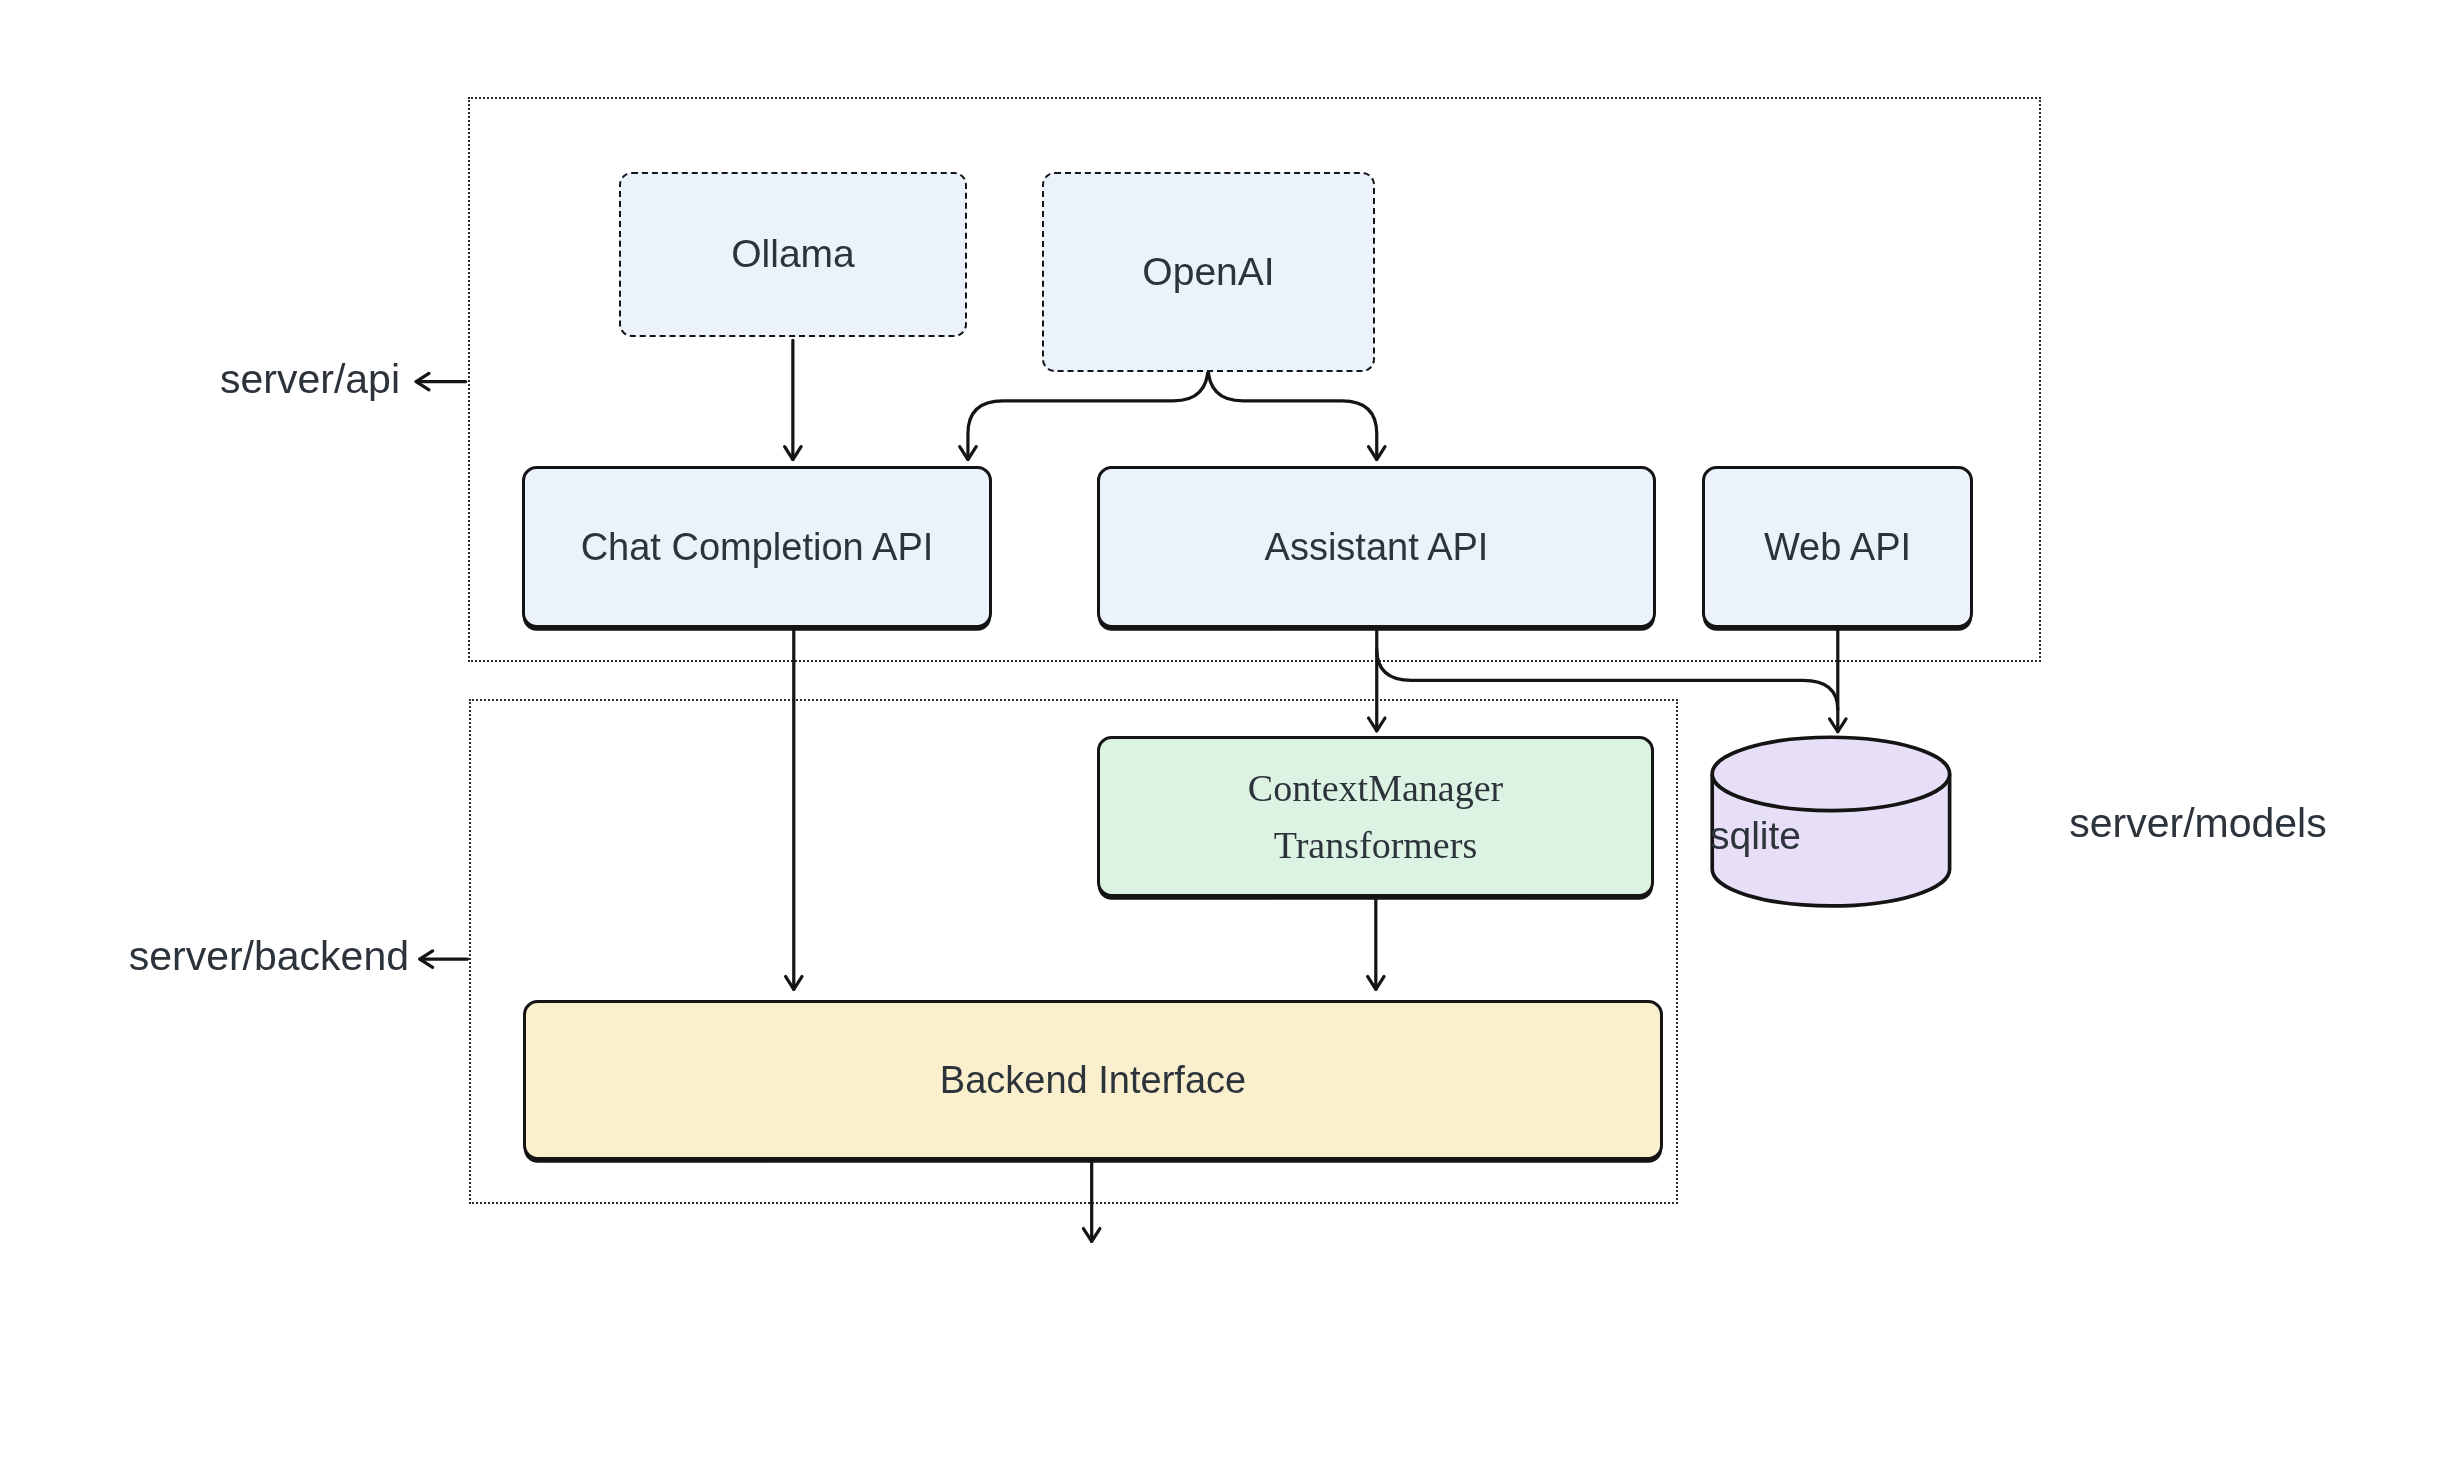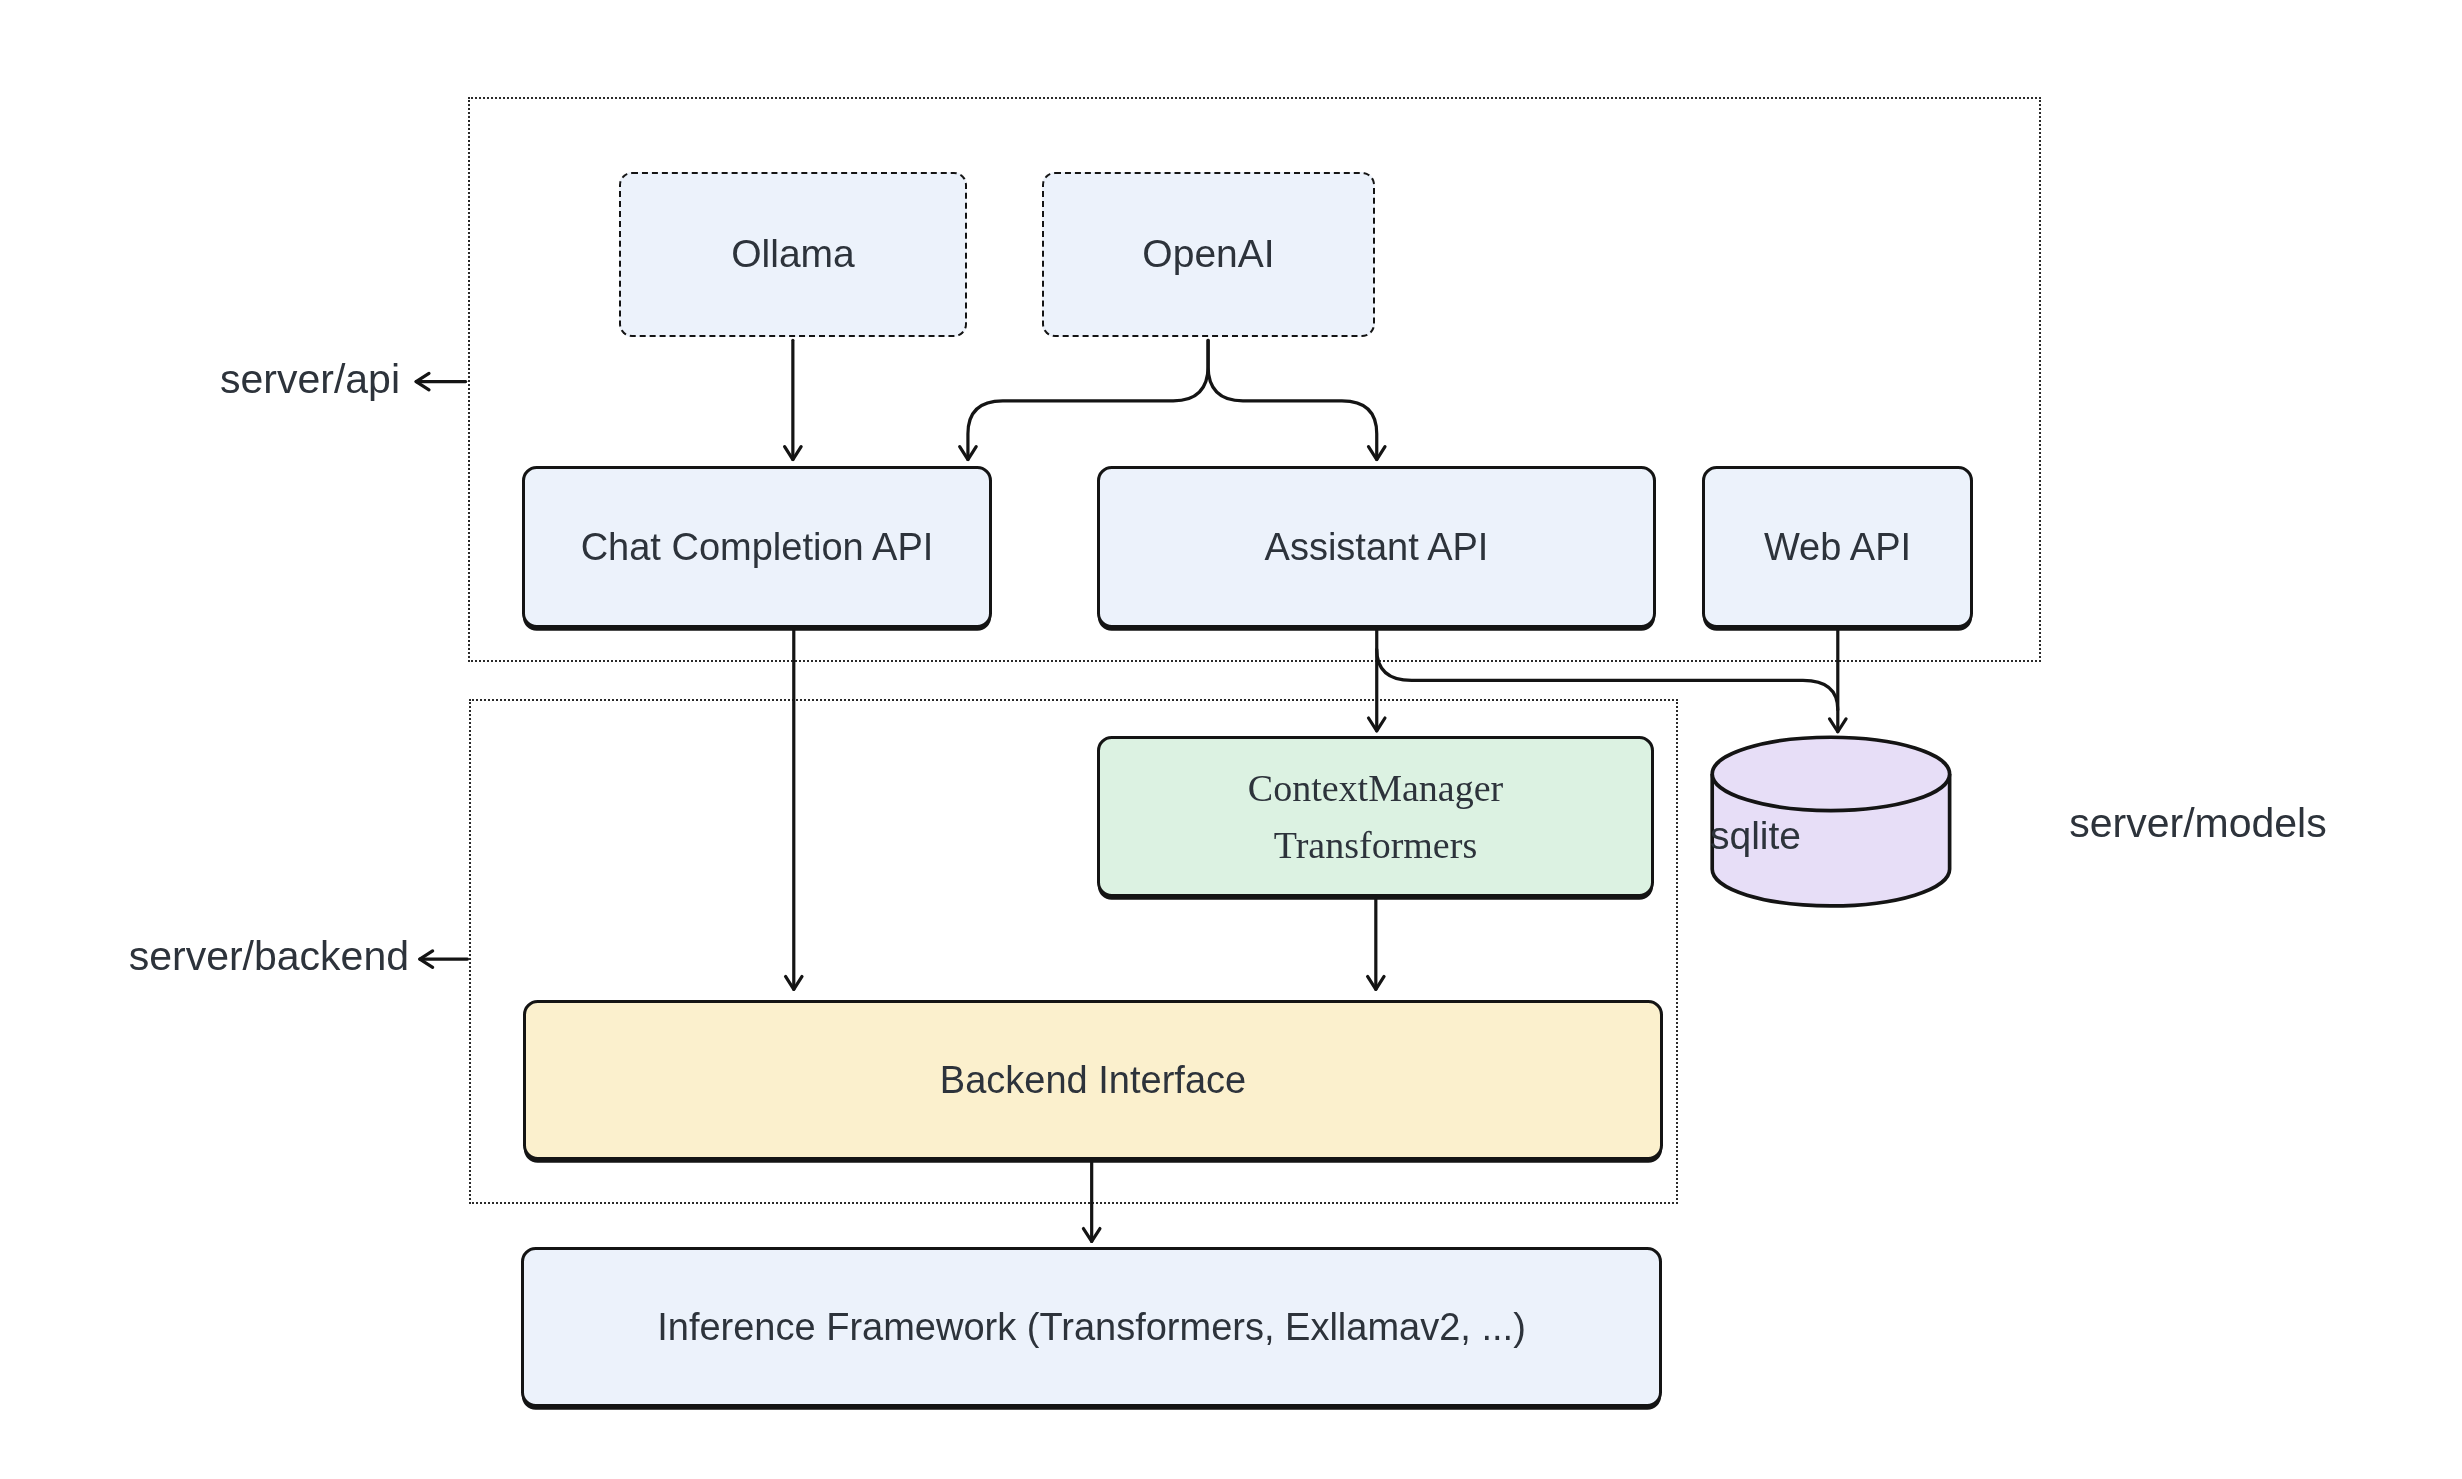--- a/index.html
+++ b/index.html
@@ -114,21 +114,21 @@
     <path class="edge" d="M 1501 981 L 1501 1079" marker-end="url(#arrowhead)"></path>
     <path class="edge" d="M 1191 1262 L 1191 1354" marker-end="url(#arrowhead)"></path>
 
     <path class="edge" d="M 508 416 L 454 416" marker-end="url(#arrowhead)"></path>
     <path class="edge" d="M 510 1046 L 458 1046" marker-end="url(#arrowhead)"></path>
   </svg>
 
   <div class="node dashed node-blue" style="left:619px; top:172px; width:348px; height:165px;">
     <span>Ollama</span>
   </div>
-  <div class="node dashed node-blue" style="left:1042px; top:172px; width:333px; height:165px;">
+  <div class="node dashed node-blue" style="left:1042px; top:172px; width:333px; height:200px;">
     <span>OpenAI</span>
   </div>
 
   <div class="node node-blue" style="left:522px; top:466px; width:470px; height:162px;">
     <span>Chat Completion API</span>
   </div>
   <div class="node node-blue" style="left:1097px; top:466px; width:559px; height:162px;">
     <span>Assistant API</span>
   </div>
   <div class="node node-blue" style="left:1702px; top:466px; width:271px; height:162px;">
@@ -138,23 +138,20 @@
   <div class="node node-green two-line" style="left:1097px; top:736px; width:557px; height:161px;">
     <div>
       <span>ContextManager</span>
       <span>Transformers</span>
     </div>
   </div>
   <div class="node node-yellow" style="left:523px; top:1000px; width:1140px; height:160px;">
     <span>Backend Interface</span>
   </div>
 
-  <div class="node node-blue" style="left:521px; top:1247px; width:1141px; height:160px;">
-    <span>Inference Framework (Transformers, Exllamav2, ...)</span>
-  </div>
 
   <div class="sqlite-label">sqlite</div>
 
   <div class="side-label" style="left:110px; top:356px; width:290px; text-align:right;"><span>server/api</span></div>
   <div class="side-label" style="left:73px; top:933px; width:336px; text-align:right;"><span>server/backend</span></div>
   <div class="side-label" style="left:2033px; top:800px; width:330px; text-align:center;"><span>server/models</span></div>
 
 </div>
 
 

